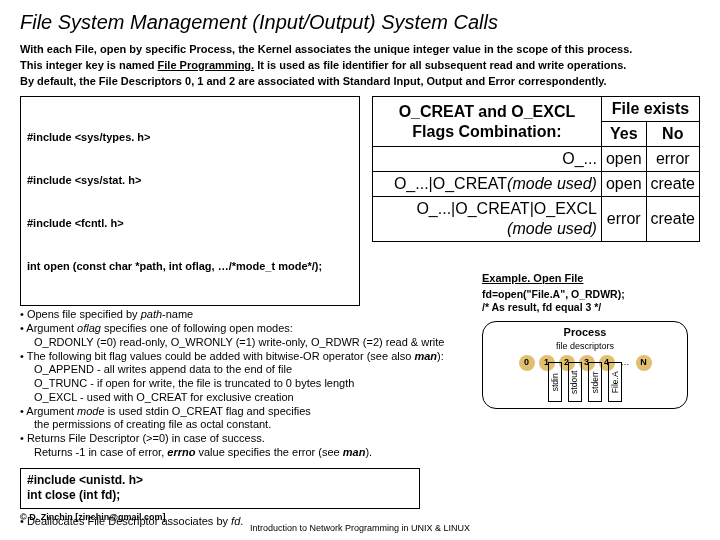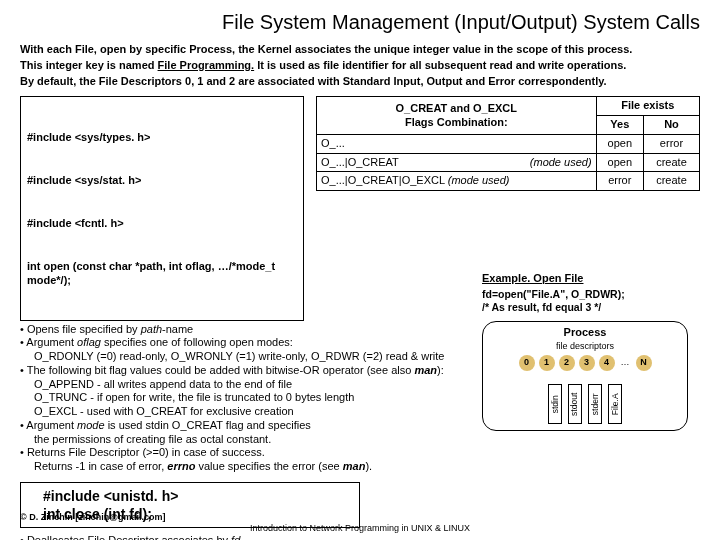--- a/index.html
+++ b/index.html
@@ -10,48 +10,49 @@
     background: #fff;
     font-family: Arial, sans-serif;
     color: #000;
     position: relative;
     padding: 8px 20px 6px 20px;
     font-size: 11px;
     line-height: 1.25;
   }
   .title {
     font-size: 20px;
-    text-align: right;
+    text-align: left;
     margin: 2px 0 8px 0;
+    font-style: italic;
   }
   .intro { font-weight: bold; font-size: 11px; margin-bottom: 8px; }
   .intro p { margin: 0 0 2px 0; }
   .fd { text-decoration: underline; }
   .row1 { display: flex; gap: 12px; align-items: flex-start; }
   .codebox {
     border: 1.5px solid #000;
     padding: 4px 6px;
     font-weight: bold;
     font-size: 11px;
     line-height: 1.3;
     white-space: pre-wrap;
   }
-  .codebox.top { width: 284px; }
+  .codebox.top { width: 340px; }
   .tablewrap { flex: 1; }
   table.flags {
     border-collapse: collapse;
     width: 100%;
-    font-size: 11px;
+    font-size: 16px;
   }
   table.flags th, table.flags td {
     border: 1px solid #000;
     padding: 2px 4px;
     text-align: center;
   }
-  table.flags td.left { text-align: left; margin-left: 44px; }
+  table.flags td.left { text-align: right; margin-left: 44px; }
   .ital { font-style: italic; }
   .body-list { margin-top: 2px; font-size: 11px; }
   .body-list p { margin: 0; }
   .indent { padding-left: 14px; }
   .bold { font-weight: bold; }
   .italic { font-style: italic; }
 
   .right-example {
     position: absolute;
     right: 32px;
@@ -60,21 +61,21 @@
     font-size: 11px;
   }
   .right-example .ex-title { text-decoration: underline; font-weight: bold; margin-bottom: 2px; }
   .right-example .ex-code { font-weight: bold; font-size: 10.5px; line-height: 1.3; }
   .process-box {
     border: 1.5px solid #000;
     border-radius: 14px;
     margin-top: 6px;
     padding: 4px 6px 8px 6px;
     position: relative;
-    height: 110px;
+    height: 88px;
   }
   .process-box .ptitle { font-weight: bold; text-align: center; font-size: 11px; }
   .process-box .fdlabel { font-size: 9px; text-align: center; margin: 1px 0 3px 0; }
   .fd-row { display: flex; justify-content: center; gap: 4px; align-items: center; }
   .fd-circle {
     width: 16px; height: 16px; border-radius: 50%;
     background: #e0c070; display: flex; align-items: center; justify-content: center;
     font-size: 9px; font-weight: bold;
   }
   .fd-text { font-size: 9px; padding: 0 2px; }
@@ -91,24 +92,24 @@
     border: 1px solid #000;
     display: flex; align-items: center; justify-content: center;
   }
   .slot span {
     transform: rotate(-90deg);
     font-size: 8.5px;
     white-space: nowrap;
   }
   .closebox {
     border: 1.5px solid #000;
-    padding: 4px 22px;
+    padding: 4px 6px;
     font-weight: bold;
-    font-size: 14px;
-    width: 340px;
+    font-size: 12px;
+    width: 400px;
     margin-top: 8px;
     line-height: 1.3;
   }
   .bottom-list { margin-top: 6px; font-size: 11px; }
   .bottom-list p { margin: 0; }
   .footer {
     position: absolute;
     bottom: 6px;
     left: 20px; right: 20px;
     display: flex;

